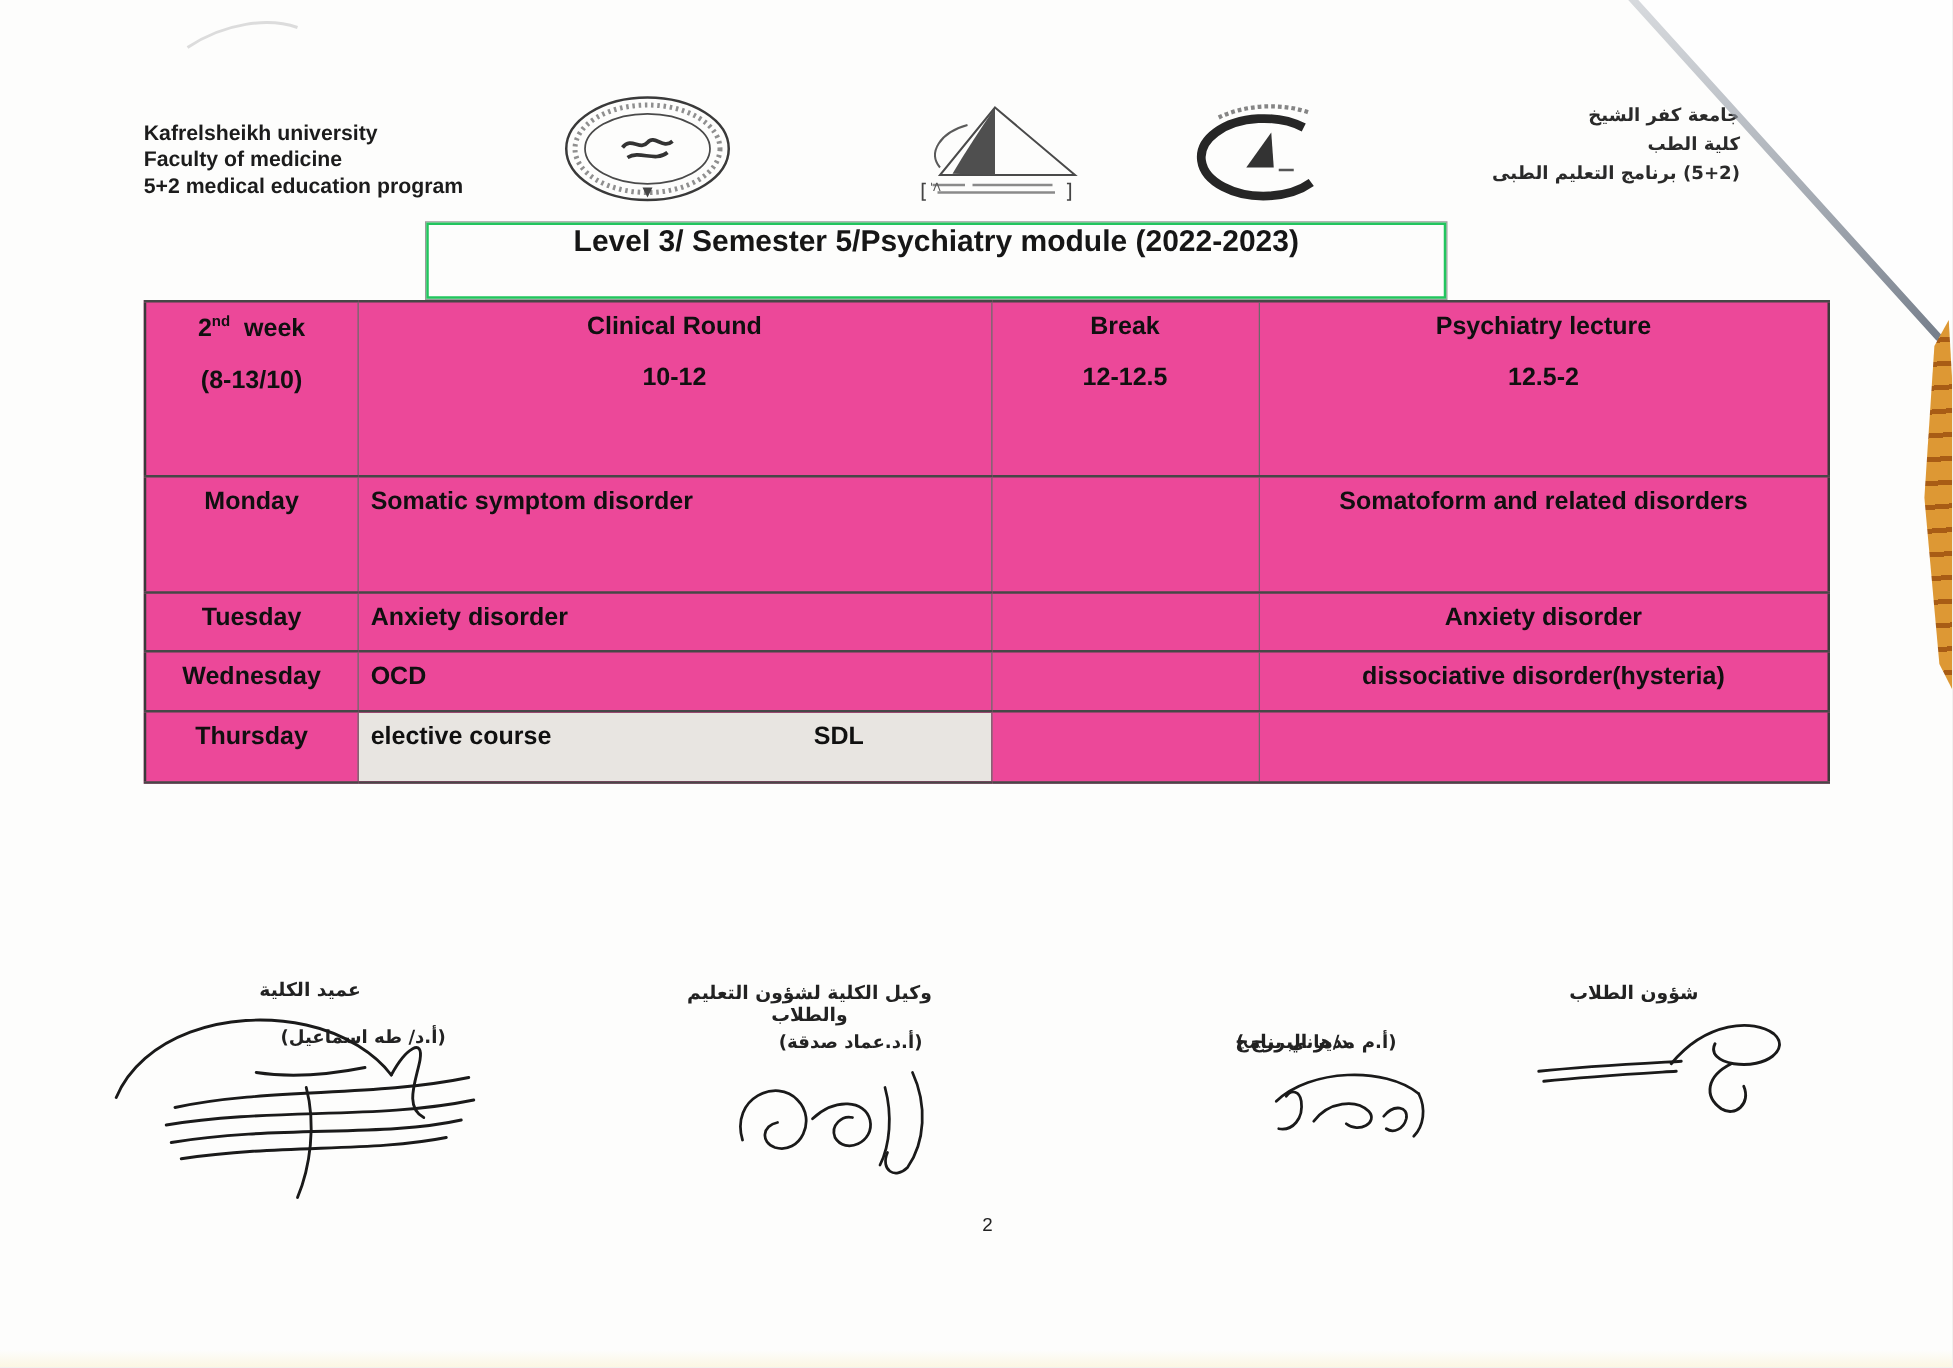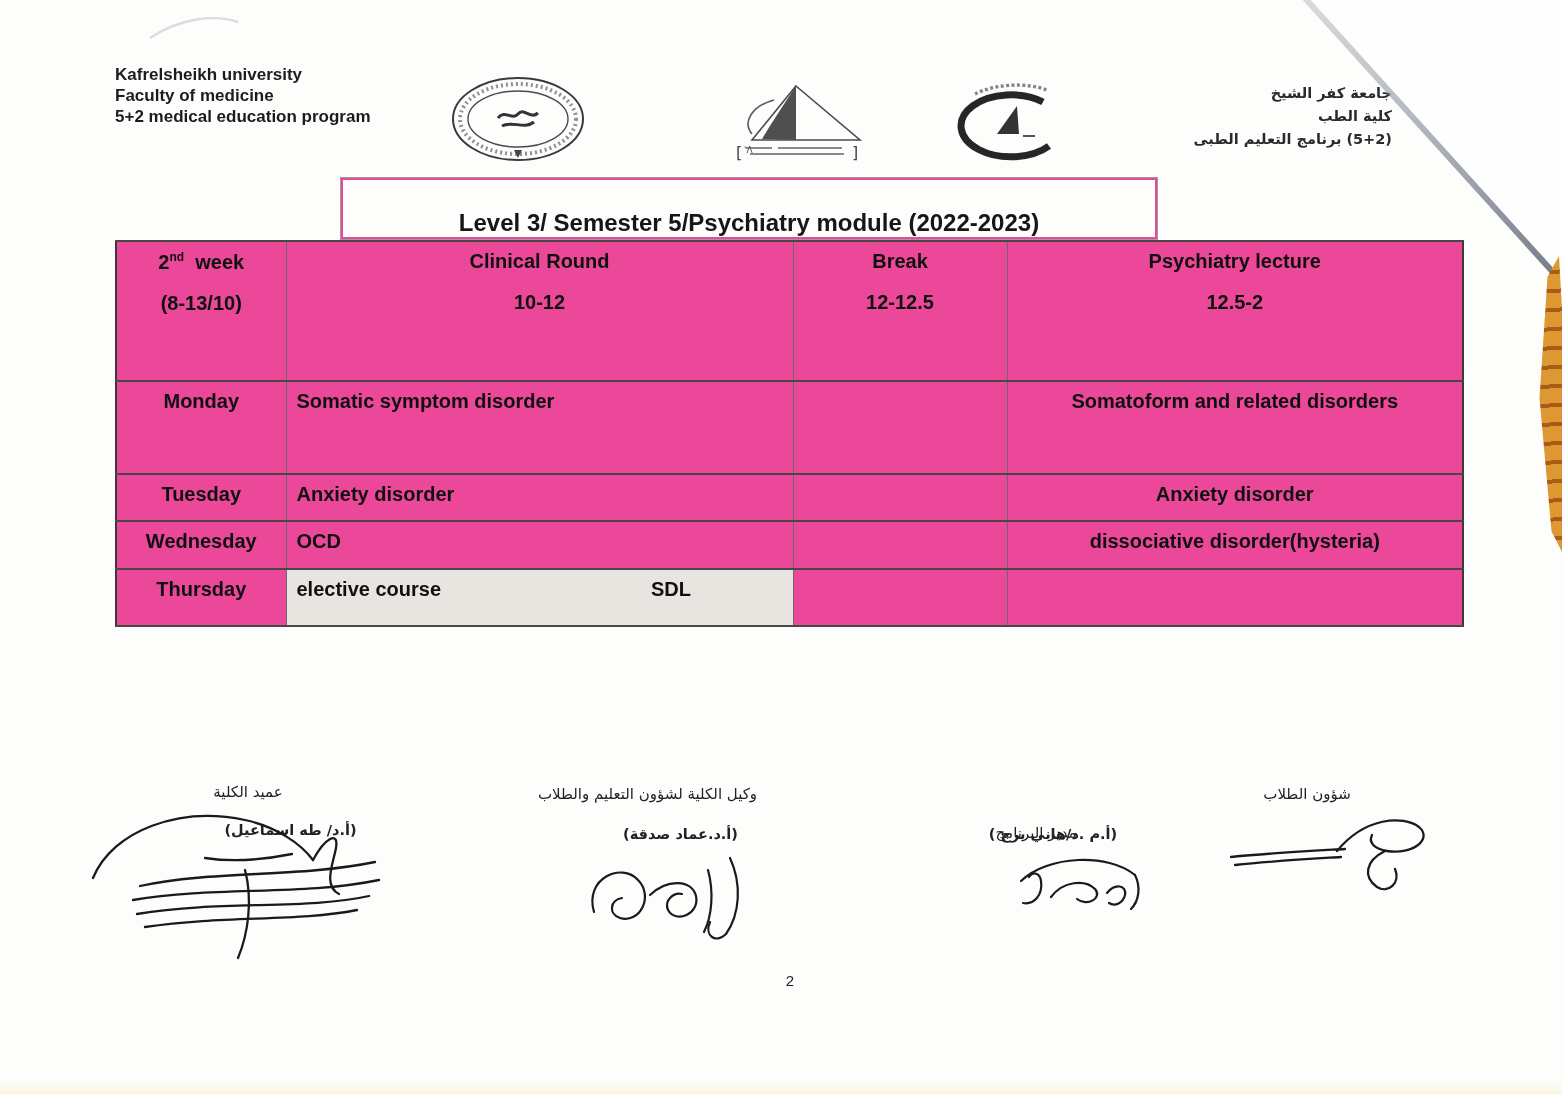--- a/index.html
+++ b/index.html
@@ -1,27 +1,27 @@
 <!DOCTYPE html>
 <html><head>
 <meta charset="utf-8">
 <style>
   html,body{margin:0;padding:0;background:#e8e8e8;}
   .page{position:relative;width:1562px;height:1094px;background:#fdfdfc;overflow:hidden;
         font-family:"Liberation Sans",sans-serif;color:#161616;}
   .abs{position:absolute;}
 
   
-  .inst{left:115px;top:64px;font-size:17px;font-weight:600;line-height:21px;color:#1c1c1c;}
+  .inst{left:115px;top:96px;font-size:17px;font-weight:600;line-height:21px;color:#1c1c1c;}
   .arabic-head{right:170px;top:82px;direction:rtl;text-align:right;font-family:"DejaVu Sans",sans-serif;
                font-size:14.5px;font-weight:700;line-height:23px;color:#2a2a2a;}
 
   
-  .title-box{left:341px;top:178px;width:812px;height:57px;border:2px solid #ec4899;
-             box-shadow:0 0 0 1px #9b9b9b;display:flex;align-items:flex-end;justify-content:center;
+  .title-box{left:341px;top:178px;width:812px;height:57px;border:2px solid #22c55e;
+             box-shadow:0 0 0 1px #9b9b9b;display:flex;align-items:flex-start;justify-content:center;
              font-size:24px;font-weight:700;background:#fdfdfc;}
 
   
   table.tt{position:absolute;left:115px;top:240px;border-collapse:collapse;table-layout:fixed;
            background:#ec4899;border:2px solid #3a3a3a;}
   table.tt td{border-left:1px solid #6a6a6a;border-right:1px solid #6a6a6a;
               border-top:2px solid #474747;border-bottom:2px solid #474747;
               vertical-align:top;font-weight:700;font-size:20px;color:#101010;
               padding:8px 10px 0 10px;overflow:hidden;}
   td.daycol{text-align:center;padding-top:9px;}
@@ -29,21 +29,21 @@
   .headcell .time{margin-top:18px;}
   td.ccell{text-align:left;padding-left:12px;}
   td.lcell{text-align:center;}
   td.shade-full{background:#e9e7e4;}
   td.shade-cl{background:#e8e5e1;}
   .thu-flex{display:flex;}
   .thu-flex .sdl{margin-left:210px;}
   sup{font-size:12px;}
 
   
-  .sig-title{font-family:"DejaVu Sans",sans-serif;font-weight:400;font-size:15px;direction:rtl;
+  .sig-title{font-family:"DejaVu Sans",sans-serif;font-weight:700;font-size:15px;direction:rtl;
              text-align:center;color:#222;}
   .sig-name{font-family:"DejaVu Sans",sans-serif;font-weight:700;font-size:14.5px;direction:rtl;
             text-align:center;color:#222;}
   svg{display:block;}
   .pgnum{left:778px;top:972px;width:24px;text-align:center;font-size:15px;color:#222;}
 
   
   .wood{left:1537px;top:256px;width:25px;height:296px;
         background:repeating-linear-gradient(176deg,#dd9834 0 15px,#a85c15 15px 19px);
         clip-path:polygon(42% 7%,88% 0,100% 18%,100% 100%,58% 93%,10% 48%);}

